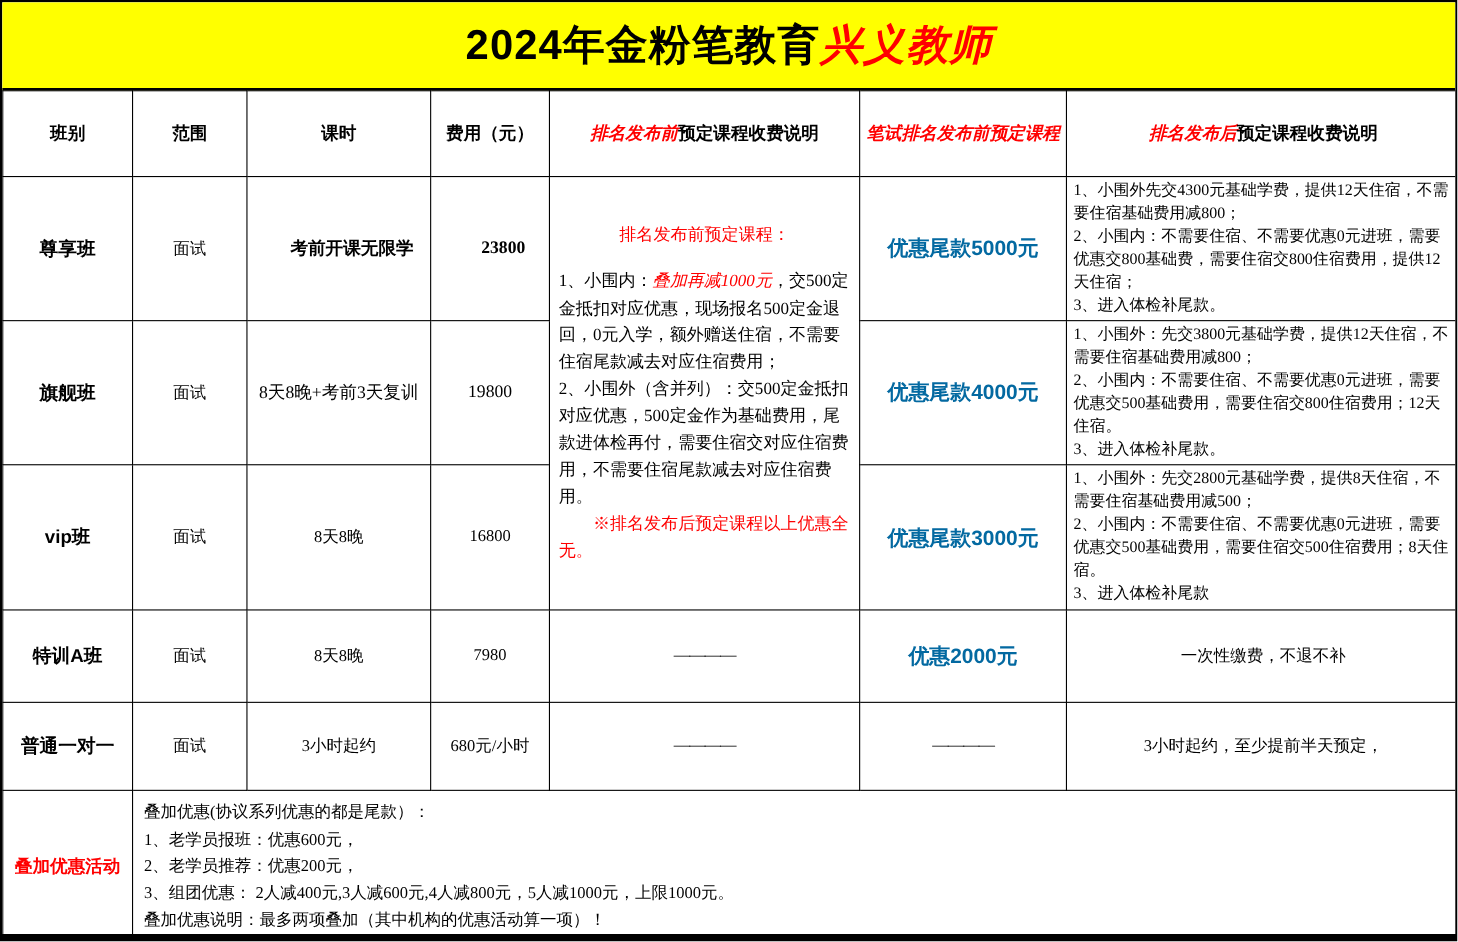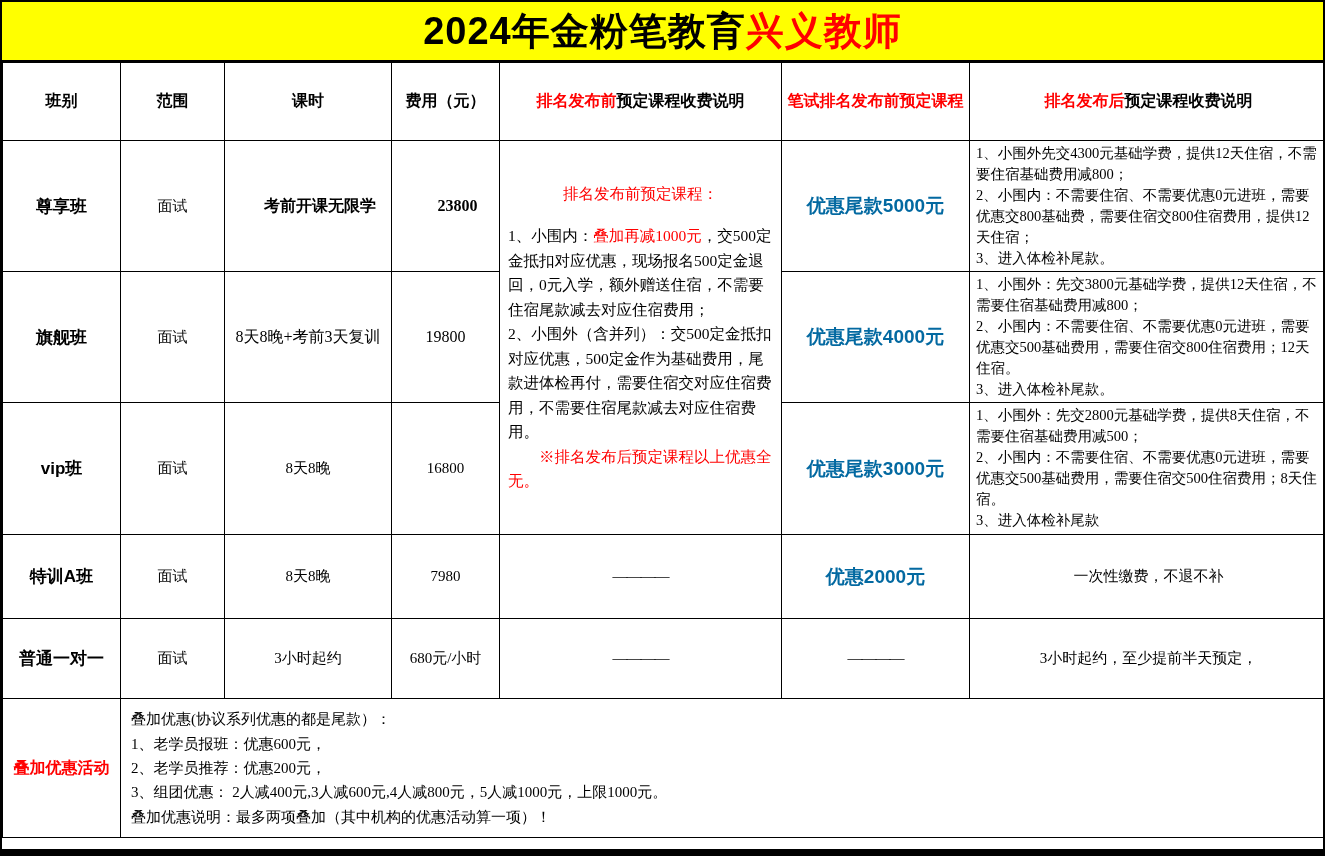--- a/index.html
+++ b/index.html
@@ -4,34 +4,34 @@
 <style>
   * { box-sizing: border-box; }
   html,body { margin:0; padding:0; background:#fff; }
   body { width:1325px; font-family:"Liberation Serif","DejaVu Serif",serif; color:#000; }
   .sheet {
     width:1325px; height:856px;
     border:2px solid #000; border-bottom:7px solid #000;
     overflow:hidden; background:#fff;
   }
   .title-bar {
-    height:60px; background:#ffff00;
+    height:80px; background:#ffff00;
     display:flex; align-items:center; justify-content:center;
     border-bottom:2px solid #000;
     font-family:"Liberation Sans","DejaVu Sans",sans-serif;
     font-weight:bold; font-size:38px; letter-spacing:1px;
   }
   table { border-collapse:collapse; table-layout:fixed; width:100%; }
   td { border:1px solid #000; padding:2px 4px; vertical-align:middle; overflow:hidden; }
   .c { text-align:center;padding-left:28px; }
   .hdr { font-weight:bold; font-size:16px; text-align:center; font-family:"Liberation Sans","DejaVu Sans",sans-serif; }
   .cls { font-weight:bold; font-size:17px; text-align:center; font-family:"Liberation Sans","DejaVu Sans",sans-serif; }
   .plain { font-size:15px; text-align:center; }
   .bold { font-weight:bold; font-size:16px; }
-  .red { color:#ff0000; }
+  .red { color:#ff0000;font-style:italic; }
   .deal { color:#0369a1; font-weight:bold; font-size:19px; text-align:center; font-family:"Liberation Sans","DejaVu Sans",sans-serif; }
   .dash { text-align:center; font-size:15px; letter-spacing:-1px; }
   .pre-cell { padding:4px 8px; font-size:15.5px; line-height:1.58; text-align:left; }
   .pre-cell .heading { color:#ff0000; text-align:center; margin-bottom:18px; }
   .pre-cell .note { color:#ff0000; text-indent:2em; }
   .post-cell { font-size:14.5px; line-height:1.45; text-align:left; padding:2px 6px; white-space:pre-wrap; vertical-align:top; }
   .post-center { font-size:15px; text-align:center; }
   .footer-label { color:#ff0000; font-weight:bold; font-size:16px; text-align:center; font-family:"Liberation Sans","DejaVu Sans",sans-serif; }
   .footer-text { font-size:15px; line-height:1.62; text-align:left; padding:4px 10px; vertical-align:middle; }
 </style>

